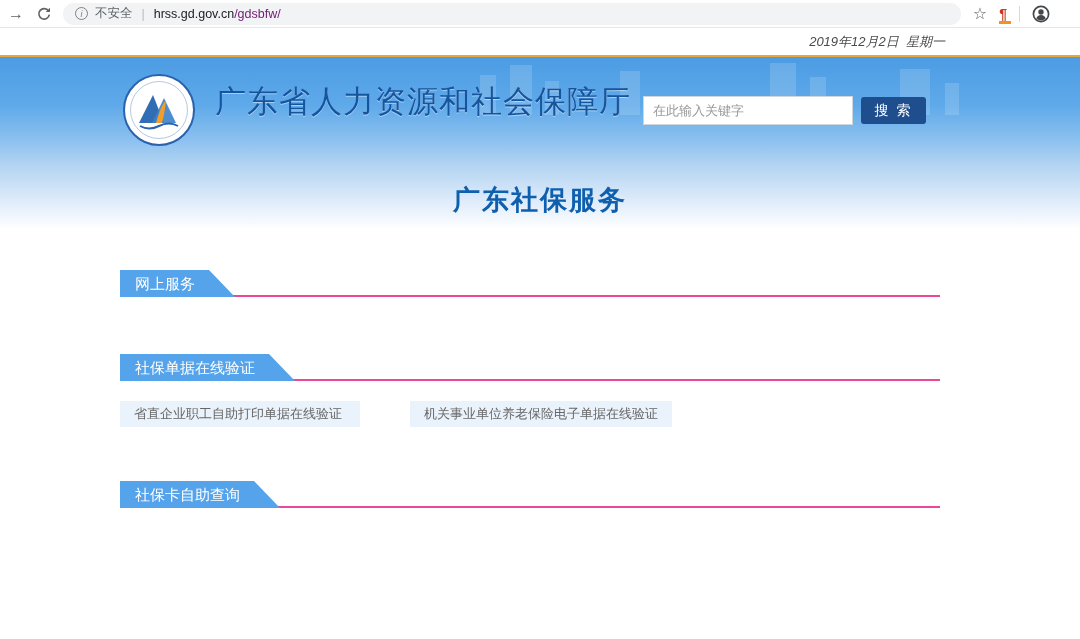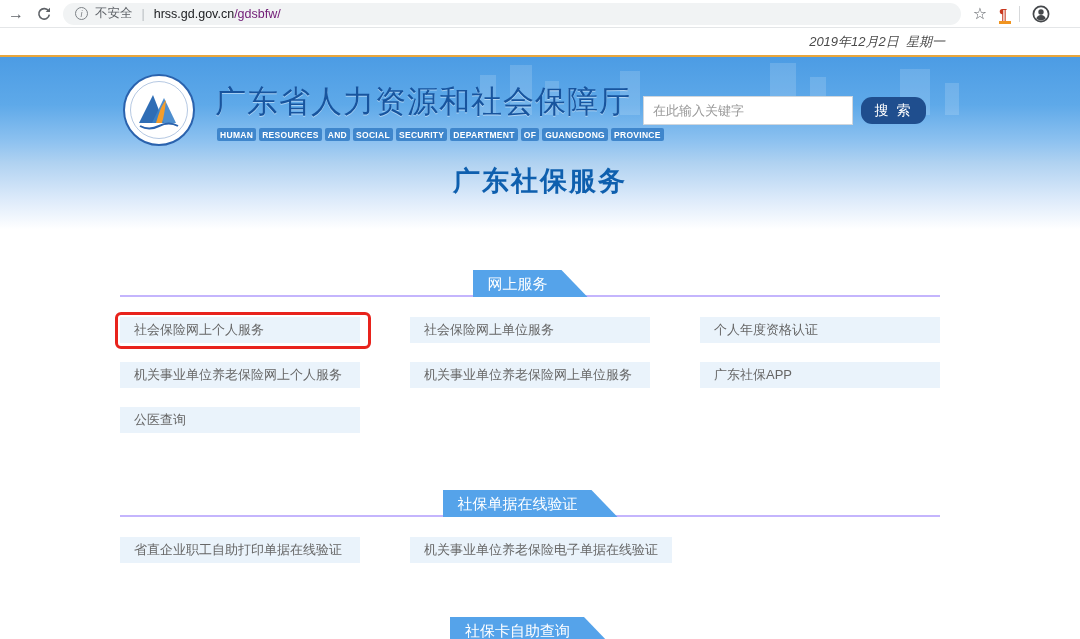--- a/index.html
+++ b/index.html
@@ -49,32 +49,32 @@
   .org-title { position:absolute; left:215px; top:24px; font-size:31px; font-weight:normal;
     color:#17549e; letter-spacing:1px; text-shadow:0 1px 0 rgba(255,255,255,.45); white-space:nowrap; }
   .org-sub { position:absolute; left:217px; top:71px; display:flex; gap:3px; }
   .org-sub span { background:#3f86cc; color:#fff; font-size:8.5px; font-weight:bold;
     padding:1.5px 3px; border-radius:2px; letter-spacing:.3px; white-space:nowrap; }
   .hdr-search-input { position:absolute; left:643px; top:39px; width:210px; height:29px;
     border:1px solid #cfd6dd; background:#fff; padding:4px 9px; font-size:13px; color:#333;
     outline:none; }
   .hdr-search-input::placeholder { color:#999; }
   .hdr-search-btn { position:absolute; left:861px; top:40px; width:65px; height:27px;
-    background:#1f4e8e; color:#fff; border:none; font-size:14px; border-radius:11px;
+    background:#1f4e8e; color:#fff; border:none; font-size:14px; border-radius:3px;
     cursor:pointer; letter-spacing:2px; }
 
   
   .title-band { height:85px;
     background:linear-gradient(180deg,#b0d2f1 0%,#dceafa 42%,#ffffff 78%); text-align:center; }
-  .page-title { display:inline-block; font-size:27px; font-weight:bold;
+  .page-title { display:inline-block; margin-top:19px; font-size:27px; font-weight:bold;
     color:#0e5fae; letter-spacing:2px; }
 
   
   .content { width:820px; margin-left:120px; padding-top:22px; }
-  .section-head { height:27px; border-bottom:2px solid #c4b5fd; margin-bottom:0;text-align:center; }
+  .section-head { height:27px; border-bottom:2px solid #ec4899; margin-bottom:0; }
   .ribbon { display:inline-block; height:27px; line-height:27px; background:#55a3ea;
     color:#fff; font-size:15px; padding:0 40px 0 15px; vertical-align:top;
     clip-path:polygon(0 0, calc(100% - 26px) 0, 100% 100%, 0 100%); }
   .svc-rows { margin-top:20px; }
   .svc-row { display:flex; gap:50px; margin-bottom:19px; }
   .svc { min-width:240px; height:26px; line-height:26px; background:#eaf3fb; color:#666;
     font-size:13px; padding:0 14px; white-space:nowrap; cursor:pointer; }
   .hl-wrap { position:relative; }
   .red-box { position:absolute; top:-5px; left:-5px; right:-11px; bottom:-6px;
     border:3px solid #e8231c; border-radius:6px; pointer-events:none; }
@@ -121,61 +121,32 @@
     <svg width="74" height="74" viewBox="0 0 74 74">
       <circle cx="37" cy="37" r="35" fill="#fff" stroke="#2a62ad" stroke-width="2"></circle>
       <circle cx="37" cy="37" r="28.5" fill="none" stroke="#2a62ad" stroke-width="1" opacity="0.35"></circle>
       <path d="M17 50 L31 22 L42 50 Z" fill="#2f6db5"></path>
       <path d="M30 50 L42 25 L54 50 Z" fill="#3b82c9" opacity="0.9"></path>
       <path d="M34 50 C37 40 39 33 44 27 C43 36 42 43 40 50 Z" fill="#f49d2a"></path>
       <path d="M18 53 q9 5 19 0 q10 -5 19 0" fill="none" stroke="#2a62ad" stroke-width="2"></path>
     </svg>
   </span>
   <div class="org-title">广东省人力资源和社会保障厅</div>
-  <div class="org-sub">
-    <span>HUMAN</span>
-    <span>RESOURCES</span>
-    <span>AND</span>
-    <span>SOCIAL</span>
-    <span>SECURITY</span>
-    <span>DEPARTMENT</span>
-    <span>OF</span>
-    <span>GUANGDONG</span>
-    <span>PROVINCE</span>
-  </div>
   <input class="hdr-search-input" type="text" placeholder="在此输入关键字" style="">
   <button class="hdr-search-btn">搜 索</button>
 </div>
 
 <div class="title-band">
   <span class="page-title">广东社保服务</span>
 </div>
 
 <div class="content">
 
   <div class="section-head">
     <span class="ribbon">网上服务</span>
-  </div>
-  <div class="svc-rows">
-    <div class="svc-row">
-      <div class="hl-wrap">
-        <div class="svc">社会保险网上个人服务</div>
-        <div class="red-box"></div>
-      </div>
-      <div class="svc">社会保险网上单位服务</div>
-      <div class="svc">个人年度资格认证</div>
-    </div>
-    <div class="svc-row">
-      <div class="svc">机关事业单位养老保险网上个人服务</div>
-      <div class="svc">机关事业单位养老保险网上单位服务</div>
-      <div class="svc">广东社保APP</div>
-    </div>
-    <div class="svc-row">
-      <div class="svc">公医查询</div>
-    </div>
   </div>
 
   <div class="section-head gap-lg">
     <span class="ribbon">社保单据在线验证</span>
   </div>
   <div class="svc-rows">
     <div class="svc-row">
       <div class="svc">省直企业职工自助打印单据在线验证</div>
       <div class="svc">机关事业单位养老保险电子单据在线验证</div>
     </div>

